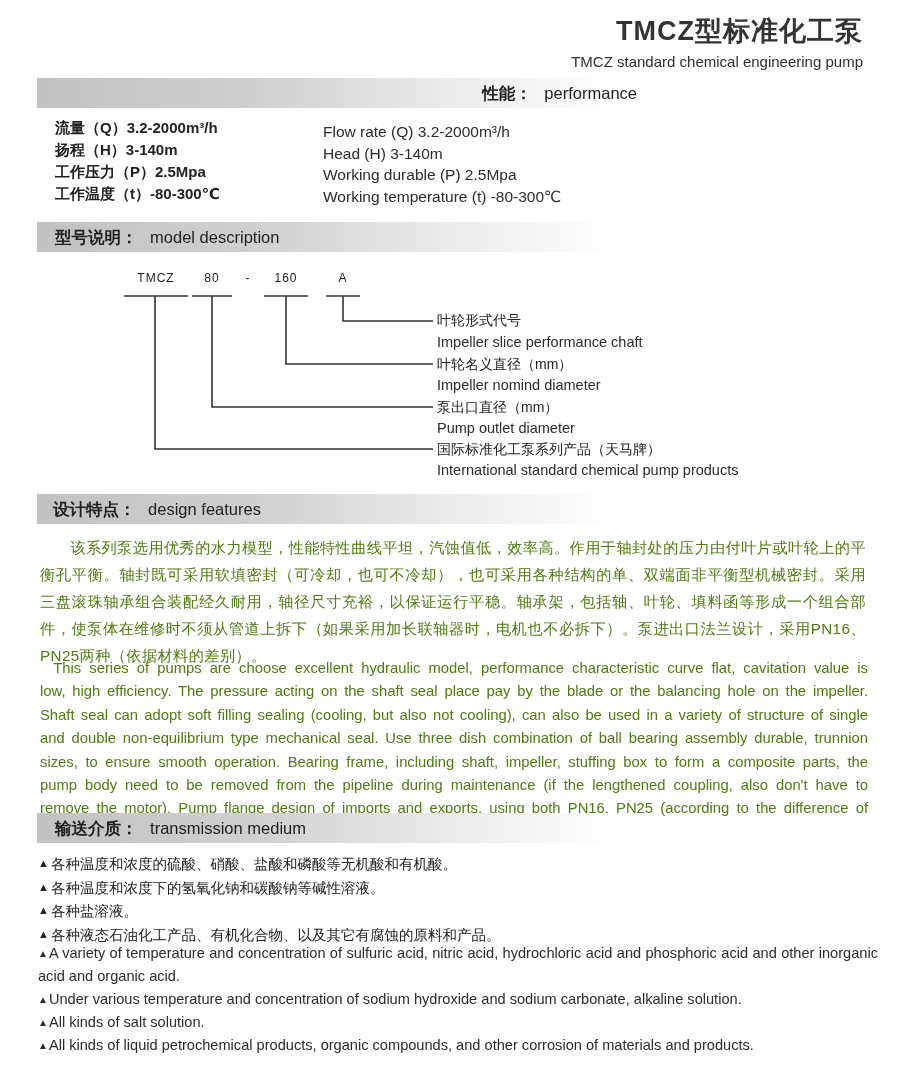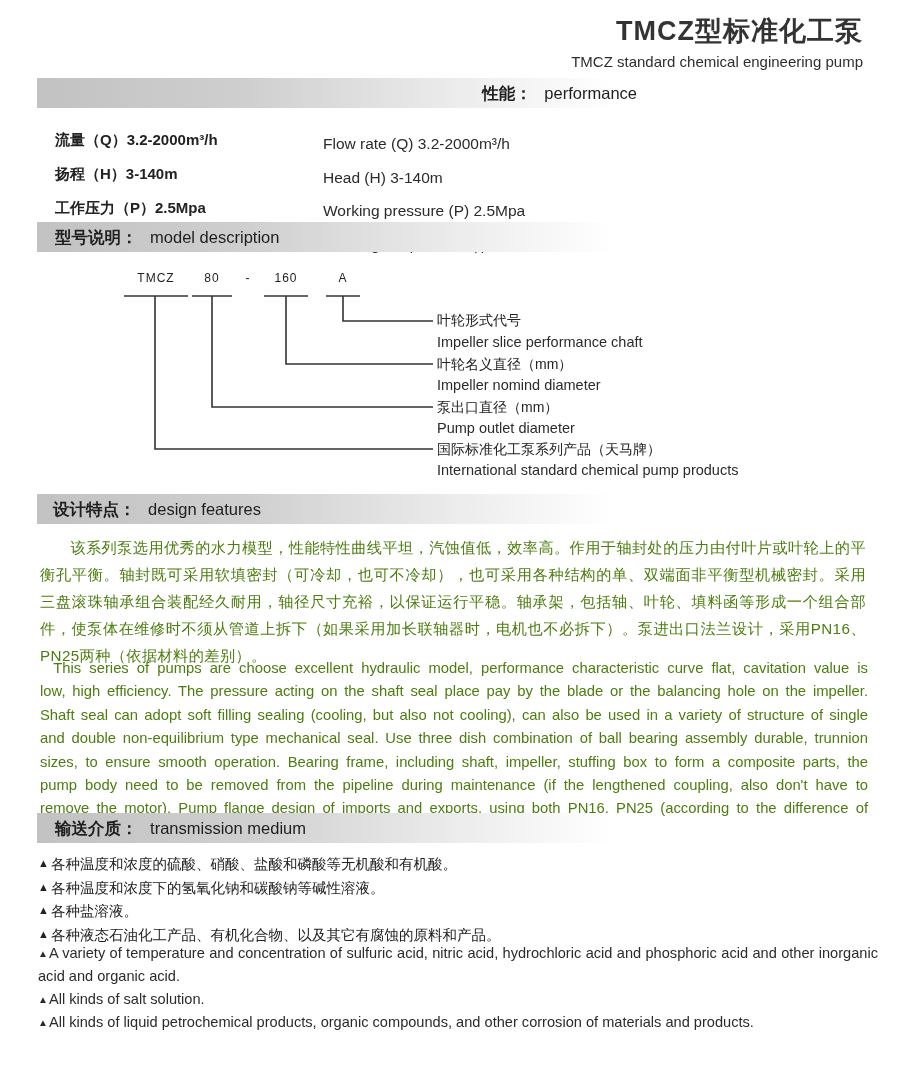--- a/index.html
+++ b/index.html
@@ -31,21 +31,21 @@
     padding-left: 18px;
     background: linear-gradient(90deg, #c2c2c2 0%, #cfcfcf 35%, #ececec 70%, #ffffff 96%);
     font-size: 16.5px;
     white-space: nowrap;
   }
   .section-bar .zh { font-weight: bold; color: #1e1e1e; }
   .section-bar .en { color: #1e1e1e; margin-left: 8px; }
 
   
   .spec-col { position: absolute; }
-  .spec-row { height: 22px; line-height: 22px; white-space: nowrap; margin-top: 12px; }
+  .spec-row { height: 22px; line-height: 22px; white-space: nowrap; }
   .spec-zh { left: 55px; top: 117px; font-size: 15px; font-weight: 600; color: #222; }
   .spec-en { left: 323px; top: 121px; font-size: 15.5px; color: #2b2b2b; }
   .spec-en .spec-row { height: 21.7px; line-height: 21.7px; }
 
   
   .model-code-part {
     position: absolute;
     top: 271px;
     font-size: 12px;
     color: #222;
@@ -109,21 +109,21 @@
   <div class="spec-col spec-zh">
     <div class="spec-row">流量（Q）3.2-2000m³/h</div>
     <div class="spec-row">扬程（H）3-140m</div>
     <div class="spec-row">工作压力（P）2.5Mpa</div>
     <div class="spec-row">工作温度（t）-80-300℃</div>
   </div>
 
   <div class="spec-col spec-en">
     <div class="spec-row">Flow rate (Q) 3.2-2000m³/h</div>
     <div class="spec-row">Head (H) 3-140m</div>
-    <div class="spec-row">Working pressure (P) 2.5Mpa</div>
+    <div class="spec-row">Working durable (P) 2.5Mpa</div>
     <div class="spec-row">Working temperature (t) -80-300℃</div>
   </div>
 
   <div class="section-bar" style="top:222px;">
     <span class="zh">型号说明：</span>
     <span class="en">model description</span>
   </div>
 
   <span class="model-code-part" style="left:124px;width:64px;">TMCZ</span>
   <span class="model-code-part" style="left:192px;width:40px;">80</span>
@@ -170,17 +170,18 @@
 
   <div class="medium-list medium-zh">
     <div class="medium-item"><span class="bullet">▲</span><span>各种温度和浓度的硫酸、硝酸、盐酸和磷酸等无机酸和有机酸。</span></div>
     <div class="medium-item"><span class="bullet">▲</span><span>各种温度和浓度下的氢氧化钠和碳酸钠等碱性溶液。</span></div>
     <div class="medium-item"><span class="bullet">▲</span><span>各种盐溶液。</span></div>
     <div class="medium-item"><span class="bullet">▲</span><span>各种液态石油化工产品、有机化合物、以及其它有腐蚀的原料和产品。</span></div>
   </div>
 
   <div class="medium-list medium-en">
     <div class="medium-item"><span class="bullet">▲</span><span>A variety of temperature and concentration of sulfuric acid, nitric acid, hydrochloric acid and phosphoric acid and other inorganic acid and organic acid.</span></div>
+    <div class="medium-item"><span class="bullet">▲</span><span>Under various temperature and concentration of sodium hydroxide and sodium carbonate, alkaline solution.</span></div>
     <div class="medium-item"><span class="bullet">▲</span><span>All kinds of salt solution.</span></div>
     <div class="medium-item"><span class="bullet">▲</span><span>All kinds of liquid petrochemical products, organic compounds, and other corrosion of materials and products.</span></div>
   </div>
 
 </div>
 
 </body></html>

